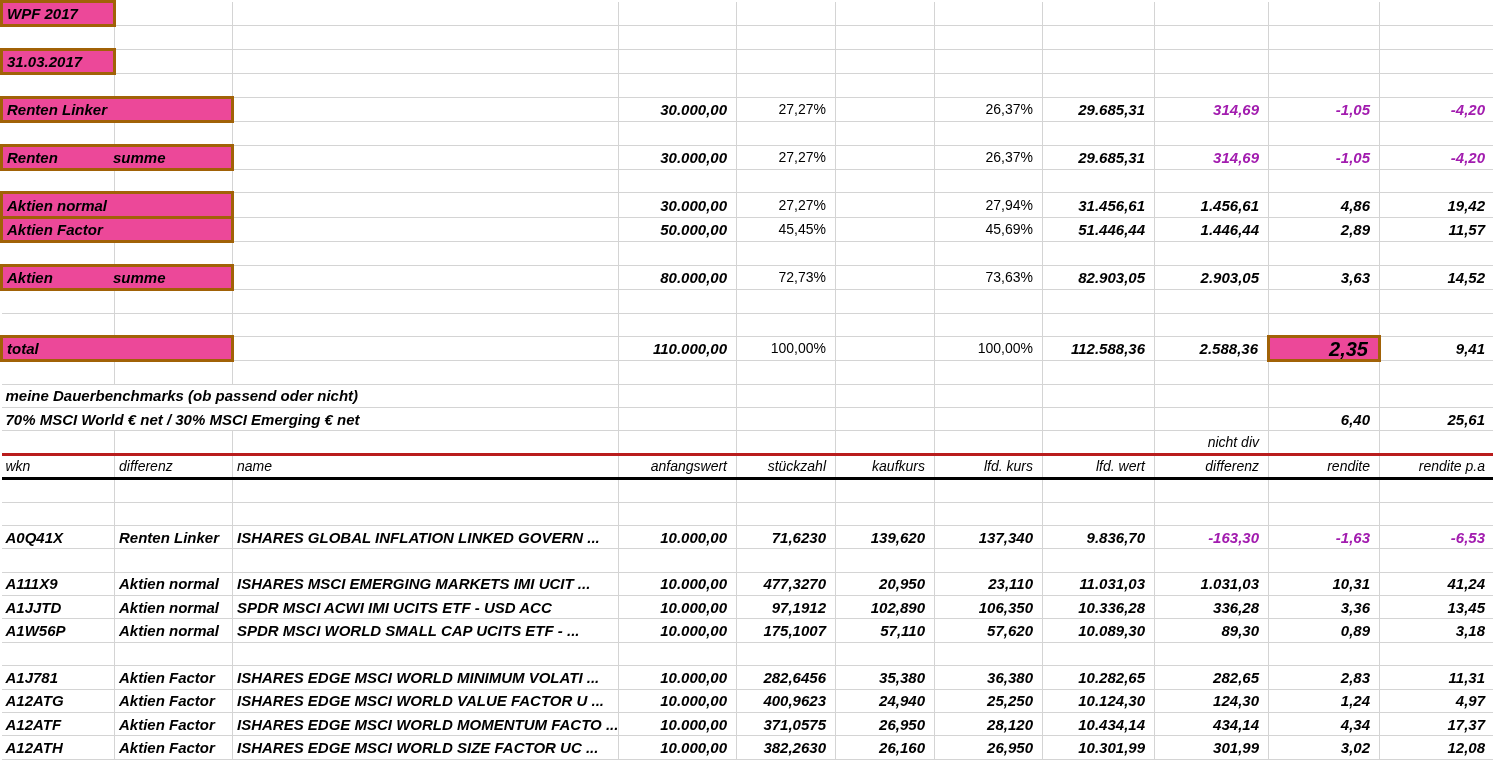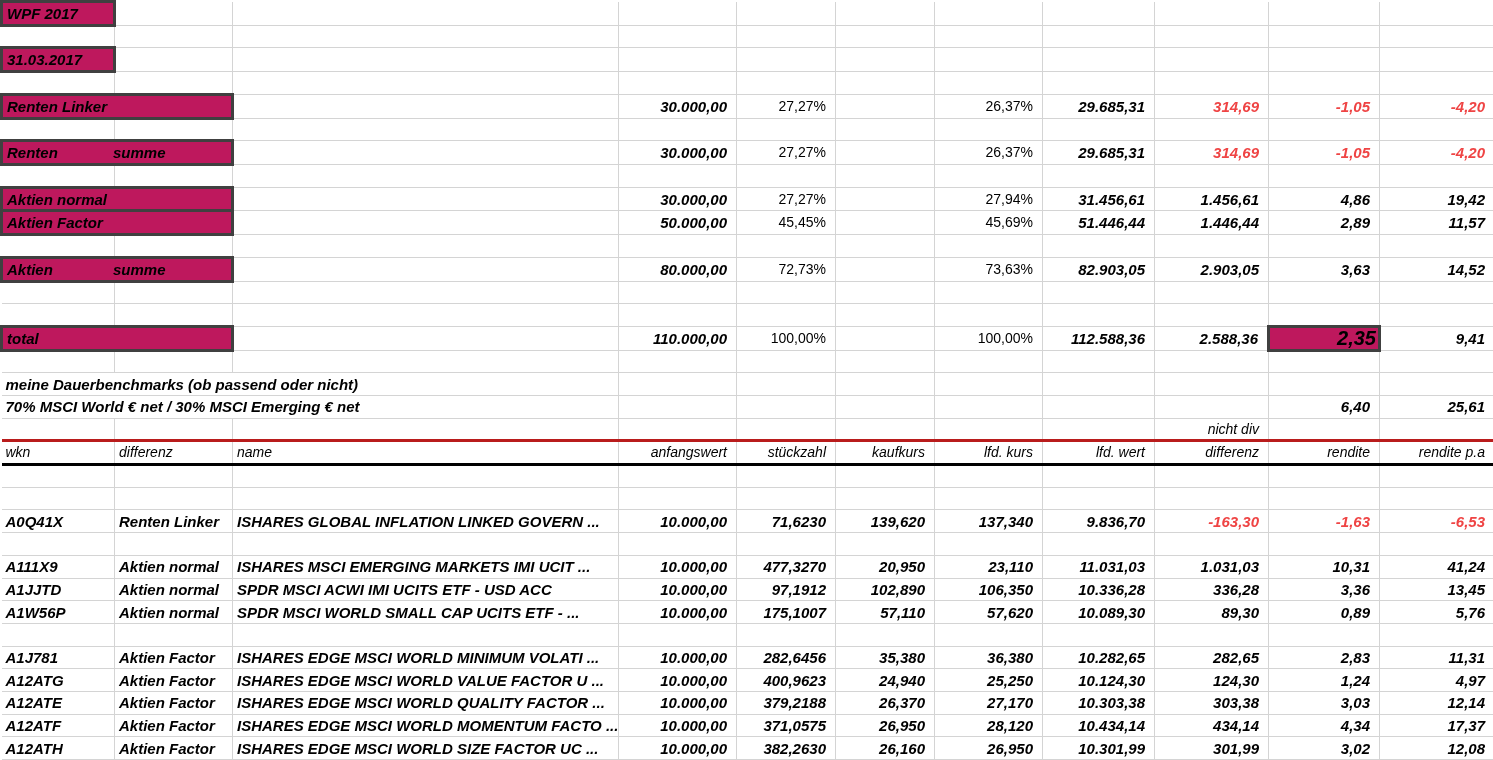--- a/index.html
+++ b/index.html
@@ -5,25 +5,25 @@
   html,body{margin:0;padding:0;background:#fff}
   table.sheet{width:1493px;height:760px;border-collapse:collapse;table-layout:fixed;background:#fff;
               font-family:"Liberation Sans",sans-serif}
   tr{height:21px}
   td{border-right:1px solid #d4d4d4;border-bottom:1px solid #d4d4d4;
      padding:0 0 0 4px;font:italic 700 15px/19px "Liberation Sans",sans-serif;
      color:#000;white-space:nowrap;overflow:hidden;vertical-align:middle}
   td.num{text-align:right;padding:0 9px 0 0}
   td.reg{font:400 14px/19px "Liberation Sans",sans-serif}
   td.hdr{font:italic 400 14px/19px "Liberation Sans",sans-serif}
-  td.neg{color:#ef4444}
-  td.ybox{background:#be185d;border:3px solid #404040;overflow:visible}
+  td.neg{color:#a21caf}
+  td.ybox{background:#ec4899;border:3px solid #a16207;overflow:visible}
   td.ovf{overflow:visible}
   tr.hrow td{border-top:3px solid #b91c1c;border-bottom:3px solid #000}
-  td.big{font-size:20px;line-height:18px;padding-right:2px}
+  td.big{font-size:20px;line-height:18px;padding-right:10px}
   .lbl{display:inline-block;min-width:106px}
 </style>
 </head>
 <body>
 
 <table class="sheet">
 <colgroup>
   <col style="width:113px">
       <col style="width:118px">
       <col style="width:386px">
@@ -393,21 +393,21 @@
   <td class="c">A1W56P</td>
   <td class="c">Aktien normal</td>
   <td class="c">SPDR MSCI WORLD SMALL CAP UCITS ETF - ...</td>
   <td class="c num">10.000,00</td>
   <td class="c num">175,1007</td>
   <td class="c num">57,110</td>
   <td class="c num">57,620</td>
   <td class="c num">10.089,30</td>
   <td class="c num">89,30</td>
   <td class="c num">0,89</td>
-  <td class="c num">5,76</td>
+  <td class="c num">3,18</td>
 </tr>
 
 <tr>
         <td class="c"></td>
         <td class="c"></td>
         <td class="c"></td>
         <td class="c"></td>
         <td class="c"></td>
         <td class="c"></td>
         <td class="c"></td>
@@ -437,33 +437,20 @@
   <td class="c num">10.000,00</td>
   <td class="c num">400,9623</td>
   <td class="c num">24,940</td>
   <td class="c num">25,250</td>
   <td class="c num">10.124,30</td>
   <td class="c num">124,30</td>
   <td class="c num">1,24</td>
   <td class="c num">4,97</td>
 </tr>
 <tr>
-  <td class="c">A12ATE</td>
-  <td class="c">Aktien Factor</td>
-  <td class="c">ISHARES EDGE MSCI WORLD QUALITY FACTOR ...</td>
-  <td class="c num">10.000,00</td>
-  <td class="c num">379,2188</td>
-  <td class="c num">26,370</td>
-  <td class="c num">27,170</td>
-  <td class="c num">10.303,38</td>
-  <td class="c num">303,38</td>
-  <td class="c num">3,03</td>
-  <td class="c num">12,14</td>
-</tr>
-<tr>
   <td class="c">A12ATF</td>
   <td class="c">Aktien Factor</td>
   <td class="c">ISHARES EDGE MSCI WORLD MOMENTUM FACTO ...</td>
   <td class="c num">10.000,00</td>
   <td class="c num">371,0575</td>
   <td class="c num">26,950</td>
   <td class="c num">28,120</td>
   <td class="c num">10.434,14</td>
   <td class="c num">434,14</td>
   <td class="c num">4,34</td>

